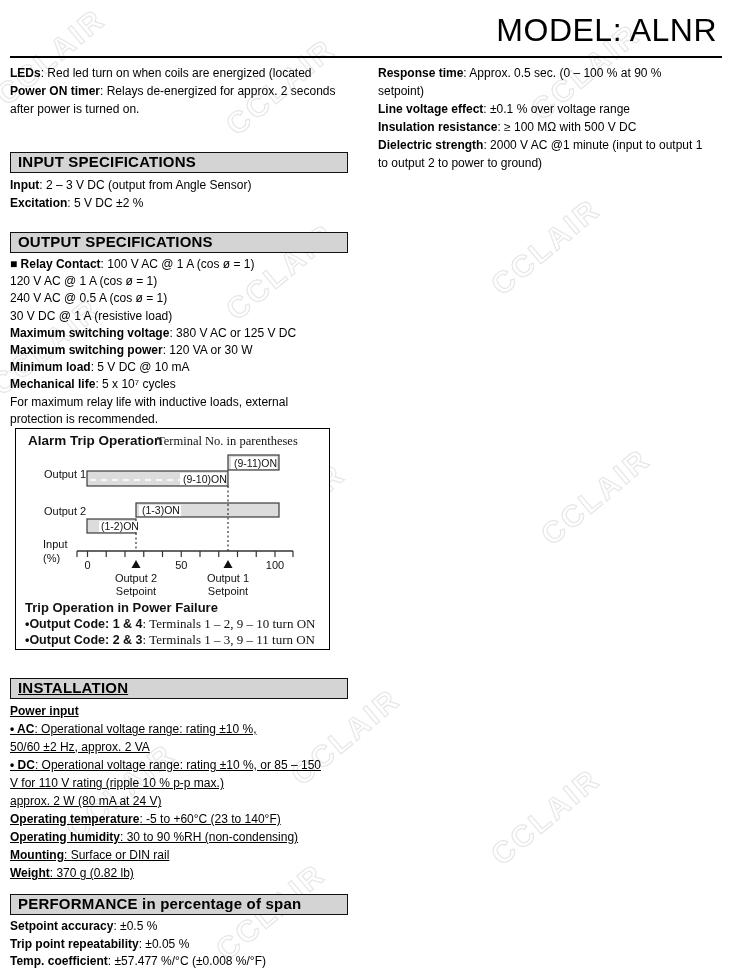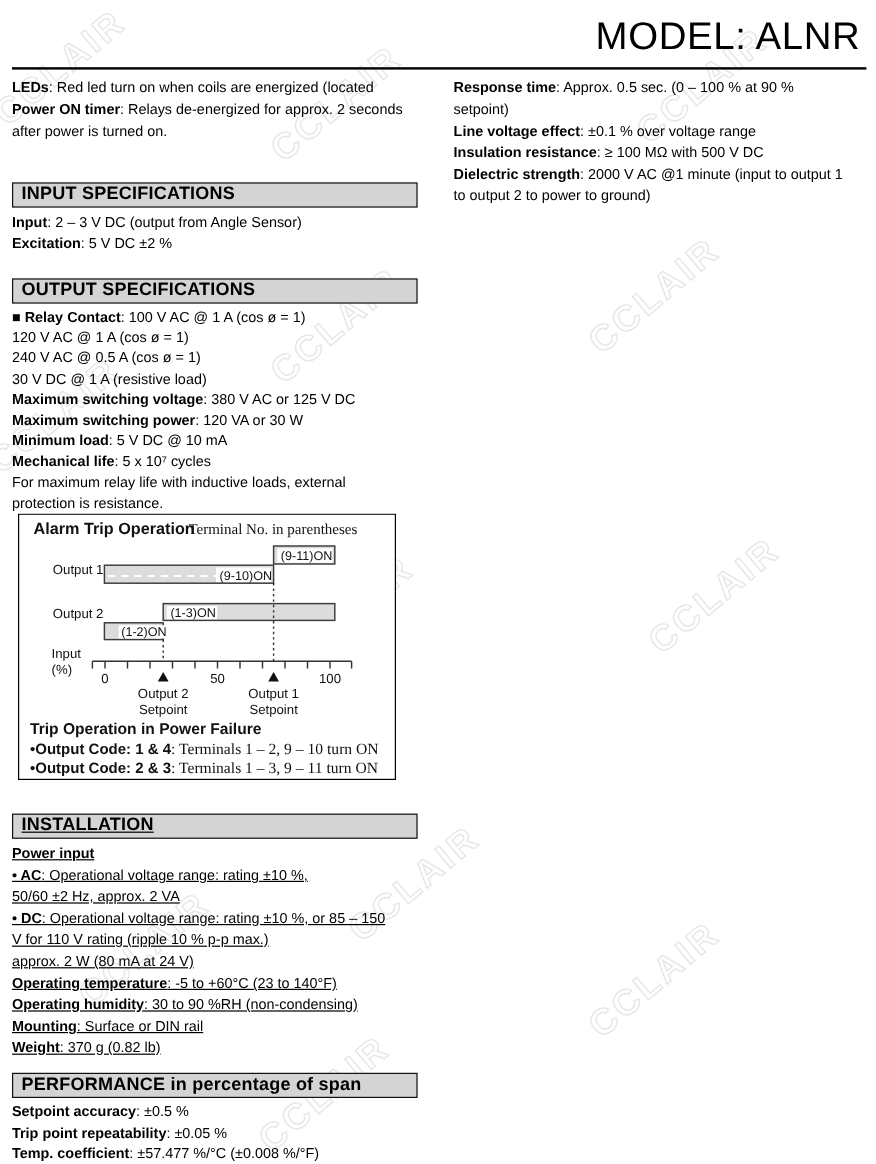--- a/index.html
+++ b/index.html
@@ -117,21 +117,21 @@
             <div class="spec-line"><b>Maximum switching voltage</b><span>: 380 V AC or 125 V DC</span></div>
 
             <div class="spec-line"><b>Maximum switching power</b><span>: 120 VA or 30 W</span></div>
 
             <div class="spec-line"><b>Minimum load</b><span>: 5 V DC @ 10 mA</span></div>
 
             <div class="spec-line"><b>Mechanical life</b><span>: 5 x 10⁷ cycles</span></div>
 
             <div class="spec-line"><b></b><span>For maximum relay life with inductive loads, external</span></div>
 
-            <div class="spec-line"><b></b><span>protection is resistance.</span></div>
+            <div class="spec-line"><b></b><span>protection is recommended.</span></div>
           </div>
       </div>
 
       <svg class="alarm-svg" width="315" height="222" viewBox="0 0 315 222">
         <rect x="0.5" y="0.5" width="314" height="221" fill="#ffffff" stroke="#000" stroke-width="1"></rect>
 
         <text x="13" y="17" font-size="13.5" font-weight="bold" font-family="Liberation Sans, sans-serif">Alarm Trip Operation</text>
         <text x="142" y="17" font-size="12.5" font-family="Liberation Serif, serif">Terminal No. in parentheses</text>
 
         <text x="29" y="50" font-size="11">Output 1</text>

